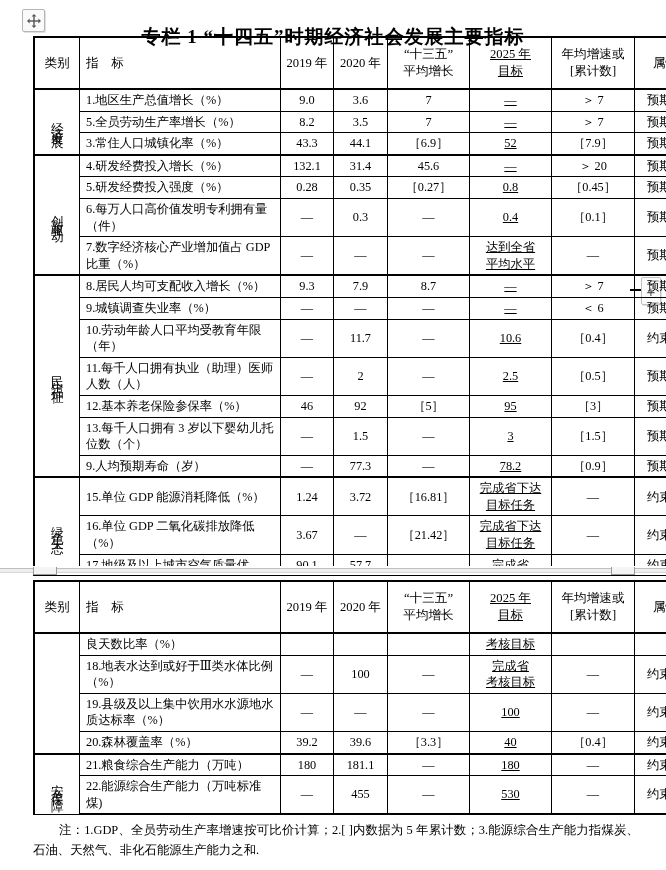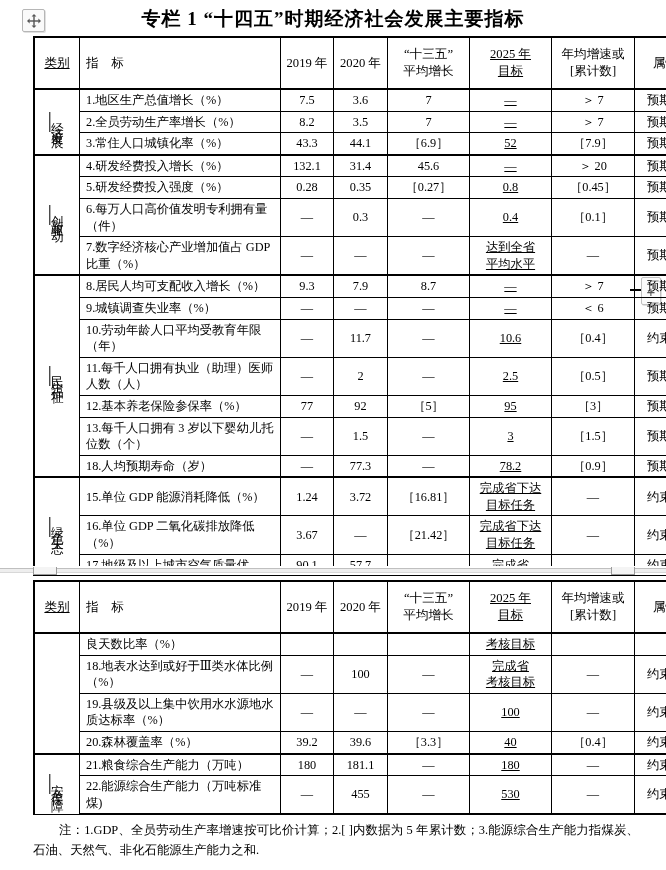--- a/index.html
+++ b/index.html
@@ -25,39 +25,39 @@
     border:1px solid #c0c0c0;background:#fbfbfb;border-radius:2px;
     box-shadow:1px 1px 0 rgba(0,0,0,.12);
     display:flex;align-items:center;justify-content:center;
     font-family:"Liberation Sans",sans-serif;font-size:15px;color:#555;
     line-height:1;
   }
   .plus-tick{position:absolute;left:630px;top:289px;width:11px;height:2px;background:#000;}
 
   
   .doc-title{
-    position:absolute;left:0;top:6px;width:666px;text-align:center;
+    position:absolute;left:0;top:24px;width:666px;text-align:center;
     font-size:19px;font-weight:bold;letter-spacing:1px;
     font-family:"Liberation Serif","DejaVu Serif",serif;
   }
 
   
   .tblwrap{position:absolute;left:33px;width:613px;}
   table{border-collapse:collapse;width:613px;table-layout:fixed;}
   td,th{
     border:1px solid #000;
     font-size:12.3px;font-weight:normal;
     padding:2px 3px;vertical-align:middle;
     line-height:1.35;
   }
   thead th{
     font-size:12.6px;text-align:center;height:46px;
     border-top:2px solid #000;
   }
-  .c-cat{width:38px;text-align:center;text-decoration:underline;}
+  .c-cat{width:38px;text-align:center;}
   .c-ind{width:191px;text-align:left;padding-left:6px;}
   .c-y19{width:46px;text-align:center;}
   .c-y20{width:47px;text-align:center;margin-left:48px;}
   .c-135{width:75px;text-align:center;}
   .c-2025{width:75px;text-align:center;text-decoration:underline;}
   .c-avg{width:76px;text-align:center;}
   .c-attr{width:55px;text-align:center;}
 
   
   .vcat{
@@ -132,29 +132,29 @@
           </th>
           <th class="c-attr hdr-r">属性</th>
         </tr>
       </thead>
       <tbody id="body-p1">
           <tr class="thick-top">
             <td class="c-cat cat-cell" rowspan="3">
               <span class="vcat">经济发展</span>
             </td>
             <td class="c-ind"><span>1.地区生产总值增长（%）</span></td>
-            <td class="c-y19"><span>7.5</span></td>
+            <td class="c-y19"><span>9.0</span></td>
             <td class="c-y20"><span>3.6</span></td>
             <td class="c-135"><span>7</span></td>
             <td class="c-2025"><span>—</span></td>
             <td class="c-avg"><span>＞ 7</span></td>
             <td class="c-attr edge-r"><span>预期性</span></td>
           </tr>
           <tr>
-            <td class="c-ind"><span>2.全员劳动生产率增长（%）</span></td>
+            <td class="c-ind"><span>5.全员劳动生产率增长（%）</span></td>
             <td class="c-y19"><span>8.2</span></td>
             <td class="c-y20"><span>3.5</span></td>
             <td class="c-135"><span>7</span></td>
             <td class="c-2025"><span>—</span></td>
             <td class="c-avg"><span>＞ 7</span></td>
             <td class="c-attr edge-r"><span>预期性</span></td>
           </tr>
           <tr>
             <td class="c-ind"><span>3.常住人口城镇化率（%）</span></td>
             <td class="c-y19"><span>43.3</span></td>
@@ -237,38 +237,38 @@
             <td class="c-ind"><span>11.每千人口拥有执业（助理）医师人数（人）</span></td>
             <td class="c-y19"><span>—</span></td>
             <td class="c-y20"><span>2</span></td>
             <td class="c-135"><span>—</span></td>
             <td class="c-2025"><span>2.5</span></td>
             <td class="c-avg"><span>［0.5］</span></td>
             <td class="c-attr edge-r"><span>预期性</span></td>
           </tr>
           <tr>
             <td class="c-ind"><span>12.基本养老保险参保率（%）</span></td>
-            <td class="c-y19"><span>77</span></td>
+            <td class="c-y19"><span>46</span></td>
             <td class="c-y20"><span>92</span></td>
             <td class="c-135"><span>［5］</span></td>
             <td class="c-2025"><span>95</span></td>
             <td class="c-avg"><span>［3］</span></td>
             <td class="c-attr edge-r"><span>预期性</span></td>
           </tr>
           <tr>
             <td class="c-ind"><span>13.每千人口拥有 3 岁以下婴幼儿托位数（个）</span></td>
             <td class="c-y19"><span>—</span></td>
             <td class="c-y20"><span>1.5</span></td>
             <td class="c-135"><span>—</span></td>
             <td class="c-2025"><span>3</span></td>
             <td class="c-avg"><span>［1.5］</span></td>
             <td class="c-attr edge-r"><span>预期性</span></td>
           </tr>
           <tr>
-            <td class="c-ind"><span>18.人均预期寿命（岁）</span></td>
+            <td class="c-ind"><span>9.人均预期寿命（岁）</span></td>
             <td class="c-y19"><span>—</span></td>
             <td class="c-y20"><span>77.3</span></td>
             <td class="c-135"><span>—</span></td>
             <td class="c-2025"><span>78.2</span></td>
             <td class="c-avg"><span>［0.9］</span></td>
             <td class="c-attr edge-r"><span>预期性</span></td>
           </tr>
           <tr class="thick-top">
             <td class="c-cat cat-cell" rowspan="3">
               <span class="vcat">绿色生态</span>

